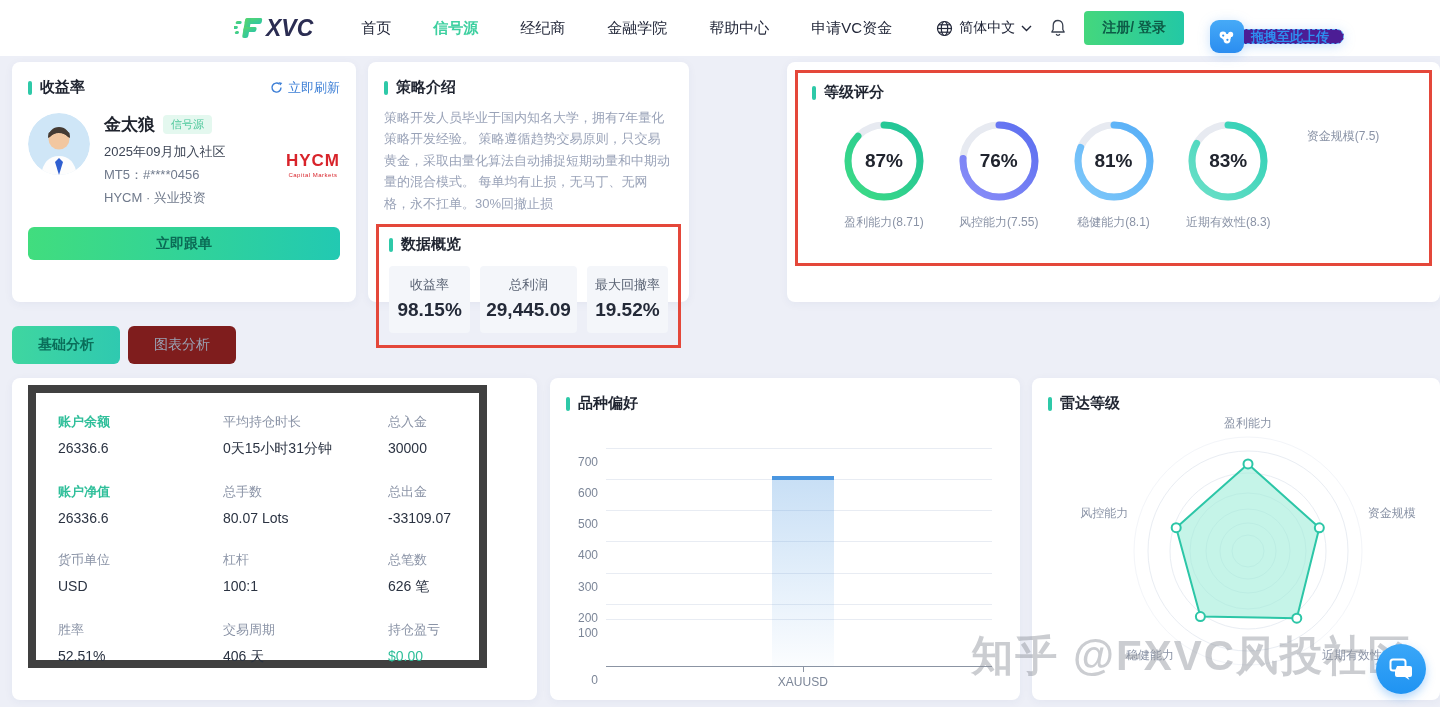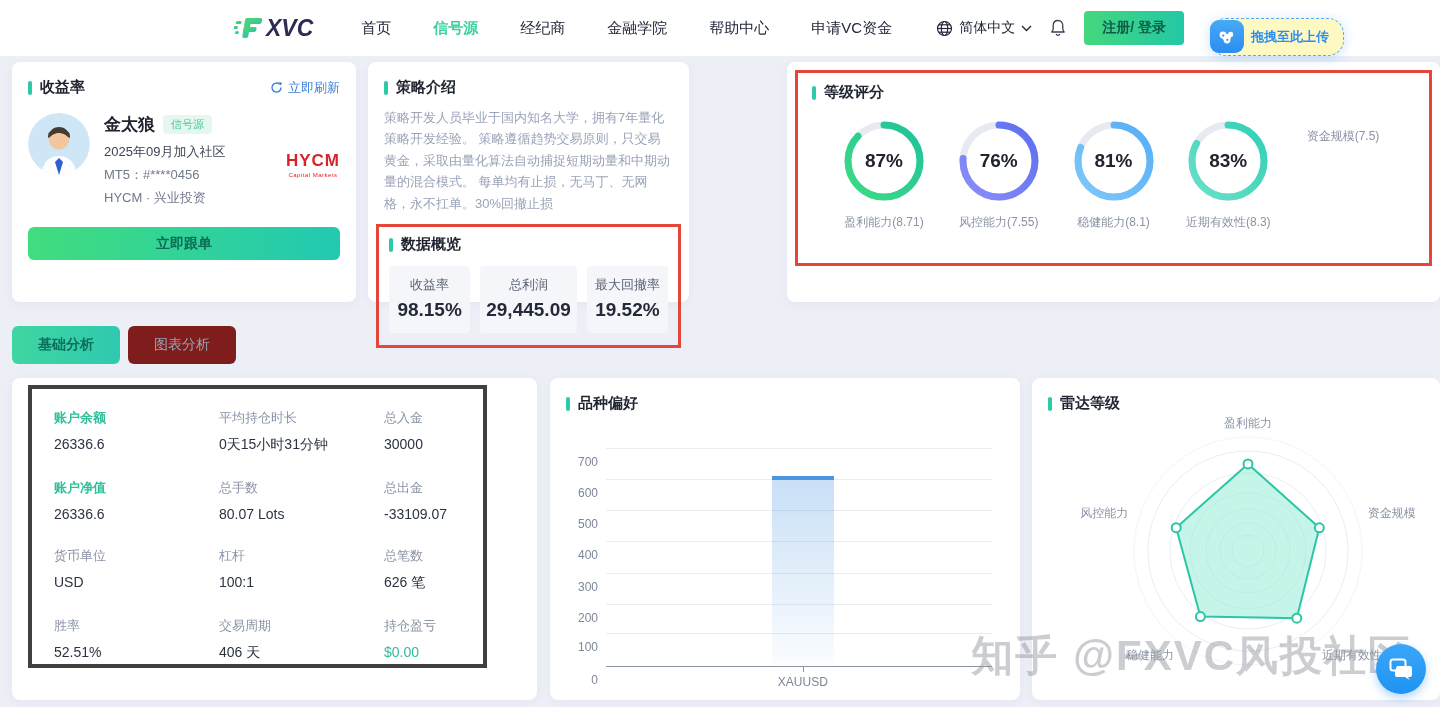--- a/index.html
+++ b/index.html
@@ -16,22 +16,22 @@
   .main-nav { display:flex; align-items:center; margin-left:48px; gap:42px; }
   .nav-item { font-size:15px; color:#23283a; cursor:pointer; text-decoration:none; white-space:nowrap; }
   .nav-item.active { color:#3ed0a0; font-weight:bold; }
   .header-right { display:flex; align-items:center; margin-left:auto; gap:18px; }
   .lang { display:flex; align-items:center; gap:6px; font-size:14px; color:#23283a; cursor:pointer; }
   .register-btn { background:linear-gradient(90deg,#44d77d,#23c8a5); color:#0d5c47; font-weight:bold;
     font-size:14px; border:none; border-radius:4px; padding:8px 18px; cursor:pointer; }
   
   .upload-wrap { position:absolute; top:21px; right:96px; height:31px; display:flex; align-items:center; z-index:9;
     filter:drop-shadow(0 2px 6px rgba(45,140,240,.25)); }
-  .upload-pill { display:flex; align-items:center; background:#fef9c3; border:1px dashed #58aaf5; border-radius:16px;
-    height:38px; padding:0 14px 0 40px; font-size:13px; font-weight:bold; color:#2e8ef0; cursor:pointer; }
+  .upload-pill { display:flex; align-items:center; background:#4c1d95; border:1px dashed #58aaf5; border-radius:16px;
+    height:15px; padding:0 14px 0 40px; font-size:13px; font-weight:bold; color:#2e8ef0; cursor:pointer; }
   .upload-icon { position:absolute; left:0; top:-1px; width:34px; height:33px; border-radius:9px;
     background:linear-gradient(180deg,#46aaf7,#2b8df0); display:flex; align-items:center; justify-content:center; }
   
   .card { position:absolute; background:#fff; border-radius:8px; box-shadow:0 2px 10px rgba(40,60,110,.05); }
   .card-title { display:flex; align-items:center; gap:8px; font-size:15px; font-weight:bold; color:#1f2430; }
   .tbar { width:4px; height:14px; border-radius:2px; background:#2ec9a8; }
   
   .profile-card { left:12px; top:62px; width:344px; height:240px; padding:16px; }
   .title-row { display:flex; align-items:center; justify-content:space-between; }
   .refresh { display:flex; align-items:center; gap:5px; font-size:13px; color:#3d7fd6; cursor:pointer; }
@@ -66,21 +66,21 @@
   .gauge-pct { position:absolute; inset:0; display:flex; align-items:center; justify-content:center;
     font-size:19px; font-weight:bold; color:#20242e; }
   .gauge-label { font-size:12px; color:#8a93a6; margin-top:10px; white-space:nowrap; }
   
   .tabs { position:absolute; left:12px; top:326px; display:flex; gap:8px; z-index:2; }
   .tab { width:108px; height:38px; border:none; border-radius:6px; background:#7f1d1d; color:#9aa3b5;
     font-size:14px; cursor:pointer; }
   .tab.active { background:linear-gradient(90deg,#3fd6a0,#2fc9b0); color:#0a6e5a; font-weight:bold; }
   
   .stats-card { left:12px; top:378px; width:525px; height:322px; padding:7px 16px; }
-  .stats-box { border:4px solid #404040; width:459px; height:283px; padding:20px 0 0 22px; }
+  .stats-box { border:8px solid #404040; width:459px; height:283px; padding:20px 0 0 22px; }
   .stats-grid { display:grid; grid-template-columns:165px 165px 1fr; row-gap:25px; }
   .stat-cell .s-label { font-size:13px; color:#8a93a6; }
   .stat-cell .s-label.accent { color:#2fbf9a; font-weight:bold; }
   .stat-cell .s-value { font-size:14px; color:#2b3342; margin-top:9px; }
   .stat-cell .s-value.accent { color:#2fbf9a; }
   
   .chart-card { left:550px; top:378px; width:470px; height:322px; padding:16px; }
   .plot { position:relative; margin:36px 12px 0 40px; height:218px; }
   .gridline { position:absolute; left:0; right:0; height:1px; background:#e8ecf3; }
   .gridline.zero { background:#8b94a3; }
@@ -369,21 +369,21 @@
 
 <div class="card chart-card">
   <div class="card-title">
       <span class="tbar"></span>
     <span>品种偏好</span>
     </div>
   <div class="plot">
       <div class="gridline zero" style="bottom: 0px;">
         <span class="ytick">0</span>
       </div>
-      <div class="gridline" style="bottom: 33px;">
+      <div class="gridline" style="bottom: 47px;">
         <span class="ytick">100</span>
       </div>
       <div class="gridline" style="bottom: 62.2857px;">
         <span class="ytick">200</span>
       </div>
       <div class="gridline" style="bottom: 93.4286px;">
         <span class="ytick">300</span>
       </div>
       <div class="gridline" style="bottom: 124.571px;">
         <span class="ytick">400</span>

